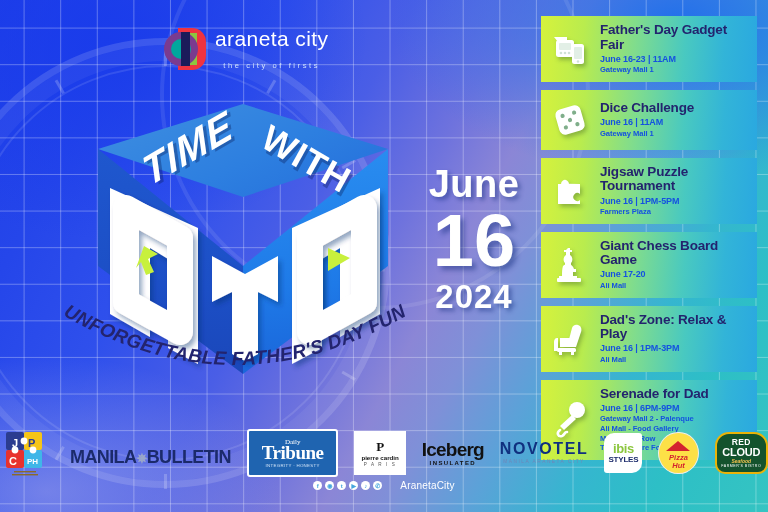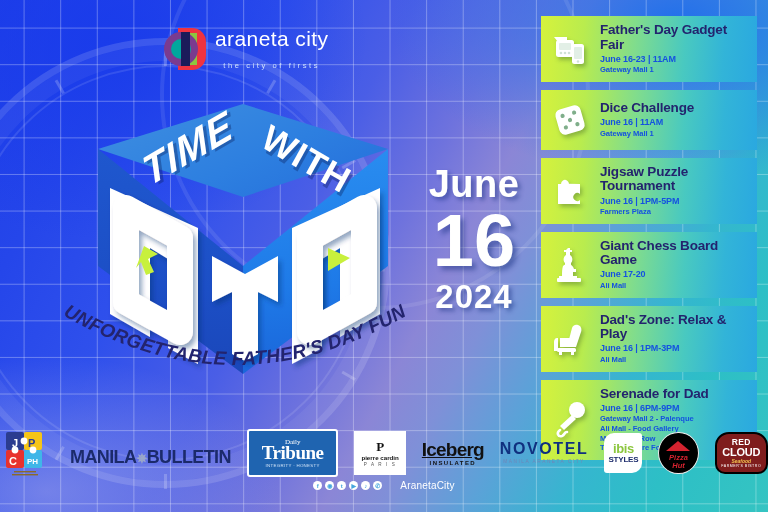--- a/index.html
+++ b/index.html
@@ -222,47 +222,47 @@
 
   .sp-pc {
     width:54px; height:44px; background:#fff;
     display:flex; flex-direction:column; align-items:center; justify-content:center; gap:1px;
   }
   .pc-mark { color:#111; font-size:13px; font-weight:700; font-family:"Liberation Serif", serif; line-height:1; }
   .pc-name { color:#111; font-size:6.2px; font-weight:700; }
   .pc-paris { color:#555; font-size:4.6px; letter-spacing:1.6px; }
 
   .sp-ice { display:flex; flex-direction:column; align-items:center; line-height:1; }
-  .ice-name { color:#111; font-size:19px; font-weight:700; letter-spacing:-.8px;text-decoration:underline; }
+  .ice-name { color:#111; font-size:19px; font-weight:700; letter-spacing:-.8px; }
   .ice-sub { color:#111; font-size:6px; font-weight:700; letter-spacing:1.4px; margin-top:1px; }
 
   .sp-nov { display:flex; flex-direction:column; align-items:center; line-height:1; }
   .nov-name { color:#10307f; font-size:16px; font-weight:700; letter-spacing:1.6px; }
   .nov-sub { color:#6f86b8; font-size:4.8px; letter-spacing:1.5px; margin-top:3px; }
 
   .sp-ibis {
     width:40px; height:40px; background:#fff; border-radius:10px 3px 10px 3px;
     display:flex; flex-direction:column; align-items:center; justify-content:center; line-height:1;
   }
   .ibis-name { color:#8cc63e; font-size:13px; font-weight:700; letter-spacing:-.4px; }
   .ibis-sub { color:#1b2a6b; font-size:8px; font-weight:700; letter-spacing:-.2px; margin-top:1px; }
 
   .sp-ph {
-    width:42px; height:42px; border-radius:50%; background:#000000;
+    width:42px; height:42px; border-radius:50%; background:#fde047;
     display:flex; justify-content:center;
     border:1.5px solid #eee;
   }
   .ph-in { position:relative; width:32px; height:26px; }
   .ph-txt { color:#d4232f; font-size:7.5px; font-weight:700; font-style:italic; line-height:1.05; text-align:center; }
 
   .sp-rc {
-    width:56px; height:42px; background:#7f1d1d;
+    width:56px; height:42px; background:#14532d;
     border-radius:14px 14px 10px 10px; position:relative;
     display:flex; flex-direction:column; align-items:center; justify-content:center;
-    border:2px solid #000000;
+    border:2px solid #eab308;
   }
   .rc-red { color:#fff; font-size:8.5px; font-weight:700; line-height:1; letter-spacing:.3px; }
   .rc-cloud { color:#fff; font-size:11px; font-weight:700; line-height:1; letter-spacing:-.2px; }
   .rc-sub { color:#f2c14e; font-size:5px; font-weight:700; font-style:italic; }
   .rc-foot { color:#fff; font-size:3.6px; letter-spacing:.5px; }
 
   
   .social {
     position:absolute; left:0; top:480px; width:768px;
     display:flex; align-items:center; justify-content:center; gap:14px;

